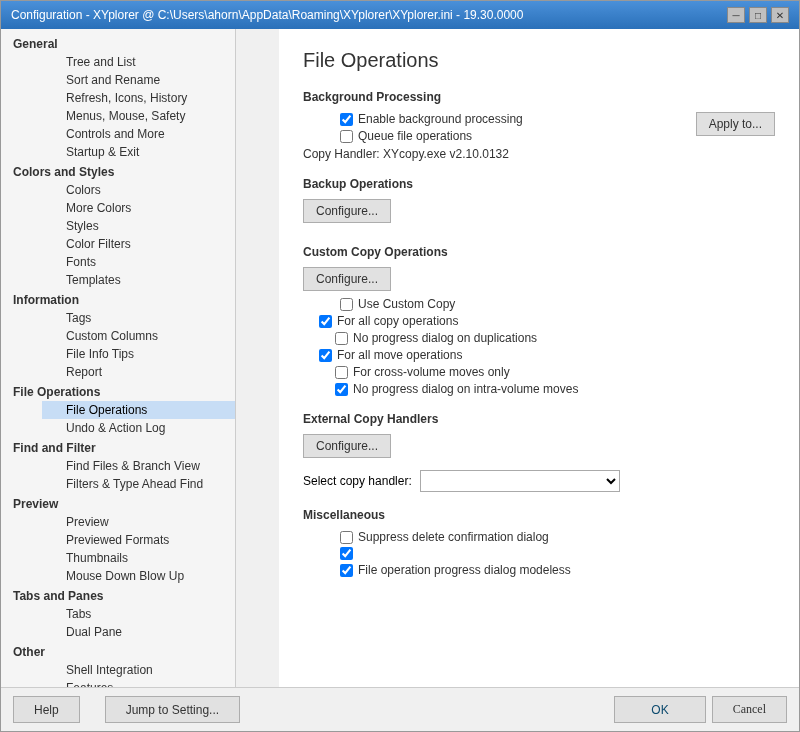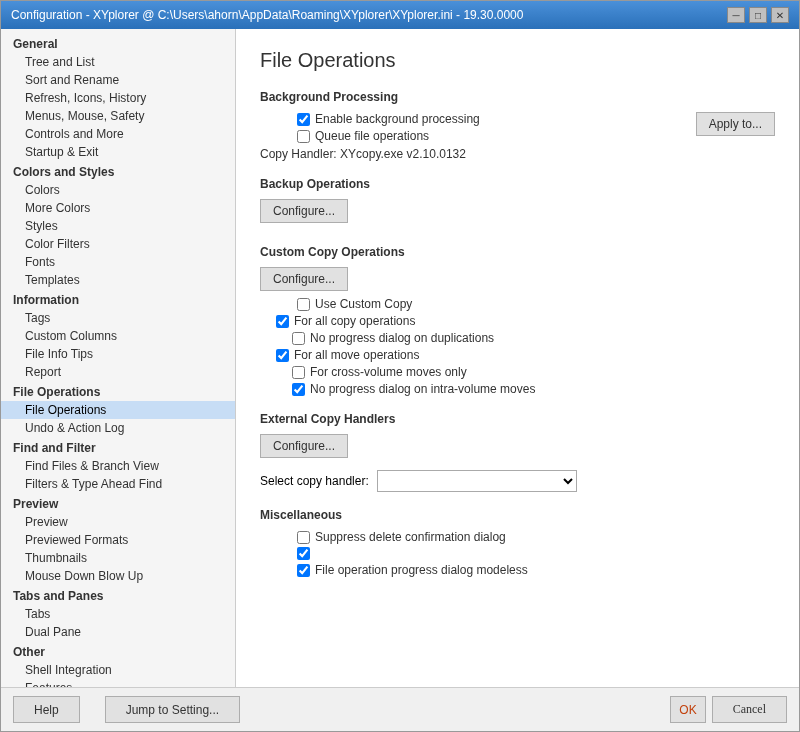--- a/index.html
+++ b/index.html
@@ -43,40 +43,42 @@
       cursor: pointer;
       display: flex;
       align-items: center;
       justify-content: center;
       color: #333;
     }
     .main-content {
       display: flex;
       flex: 1;
       overflow: hidden;
+      gap: 43px;
     }
     .sidebar {
       width: 235px;
       background: #f5f5f5;
       border-right: 1px solid #ccc;
       overflow-y: auto;
       flex-shrink: 0;
       padding: 4px 0;
     }
     .sidebar-group {
       font-weight: bold;
       color: #333;
       padding: 4px 12px 2px 12px;
       font-size: 12px;
     }
     .sidebar-item {
       padding: 2px 12px 2px 24px;
       color: #333;
       cursor: pointer;
       font-size: 12px;
+      margin-left: 41px;
     }
     .sidebar-item.active {
       background: #c7ddf5;
       color: #000;
     }
     .content-area {
       flex: 1;
       padding: 20px 24px;
       overflow-y: auto;
       background: white;
@@ -171,24 +173,24 @@
       color: #333;
     }
     .footer-right {
       margin-left: auto;
       display: flex;
       gap: 6px;
     }
     .ok-btn {
       background: #e1e1e1;
       border: 1px solid #adadad;
-      padding: 5px 8px;
-      font-size: 12px;
-      cursor: pointer;
-      color: #c2410c;
+      padding: 5px 36px;
+      font-size: 12px;
+      cursor: pointer;
+      color: #0c4a6e;
     }
     .cancel-btn {
       background: #e1e1e1;
       border: 1px solid #adadad;
       padding: 5px 20px;
       font-size: 12px;
       cursor: pointer;
       color: #333;
       font-family: Liberation Serif, serif;
     }

